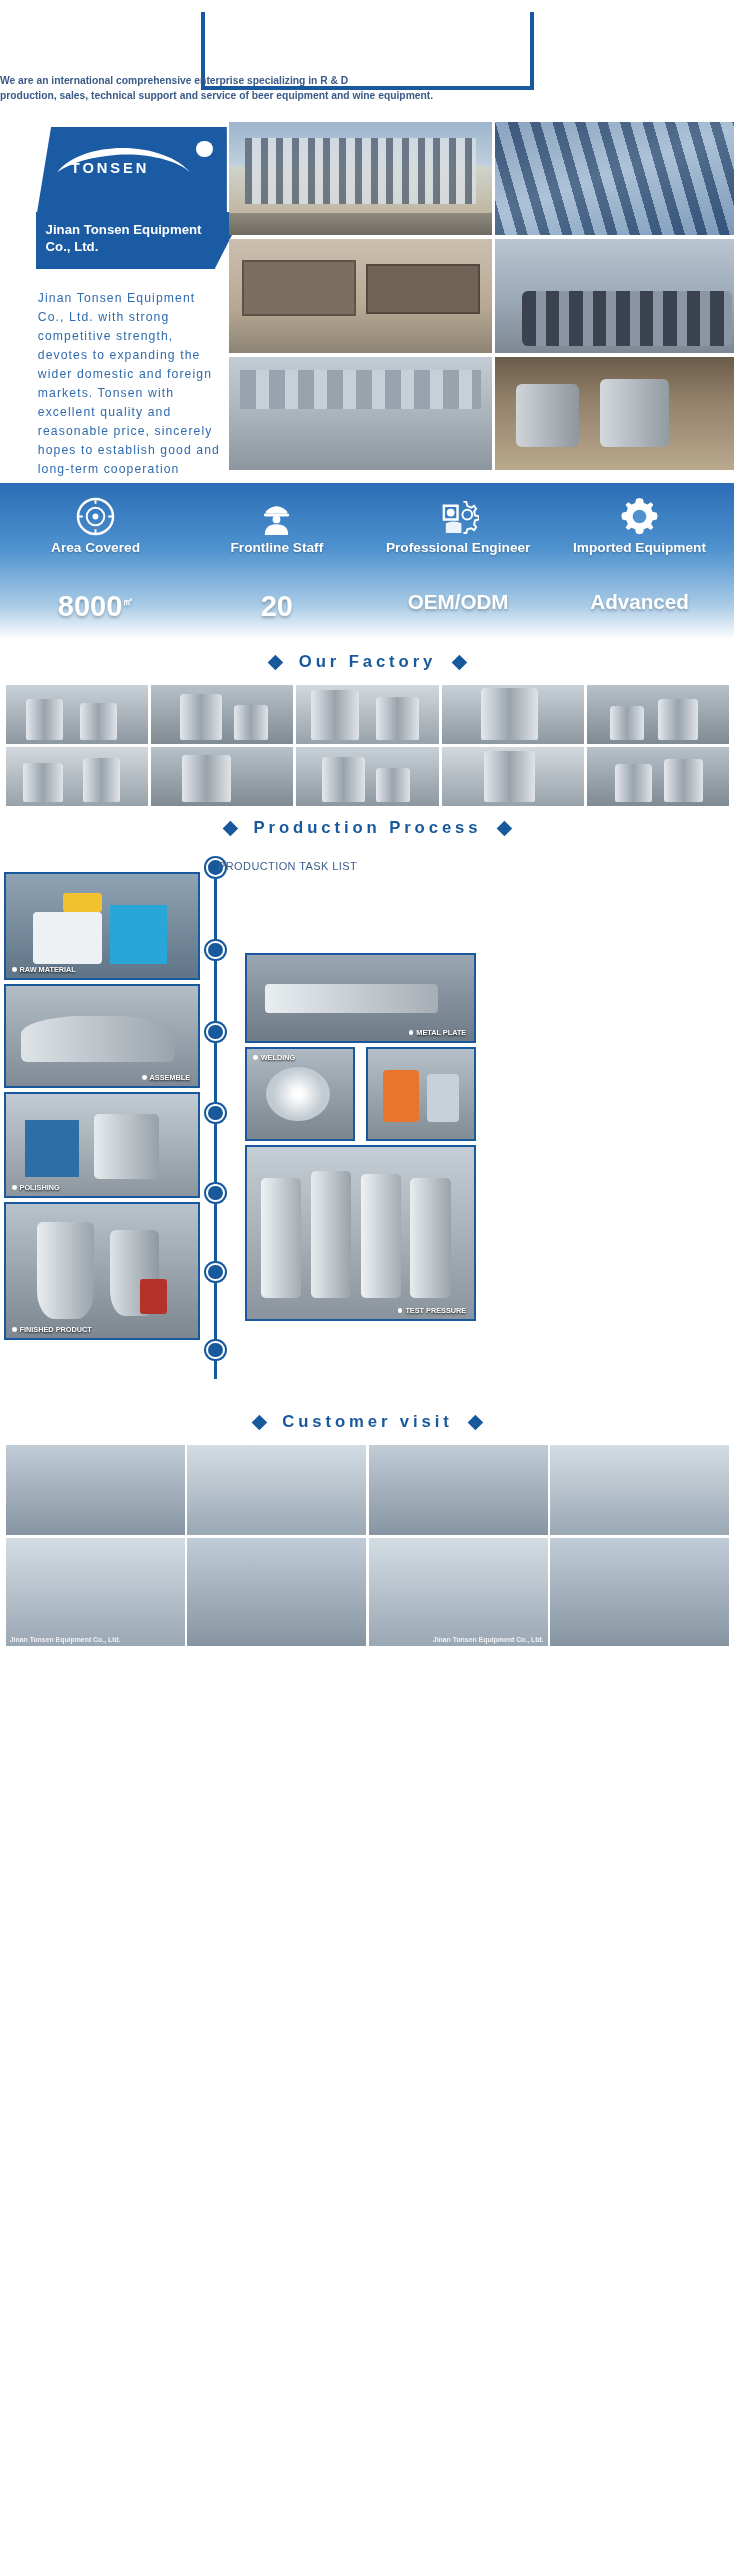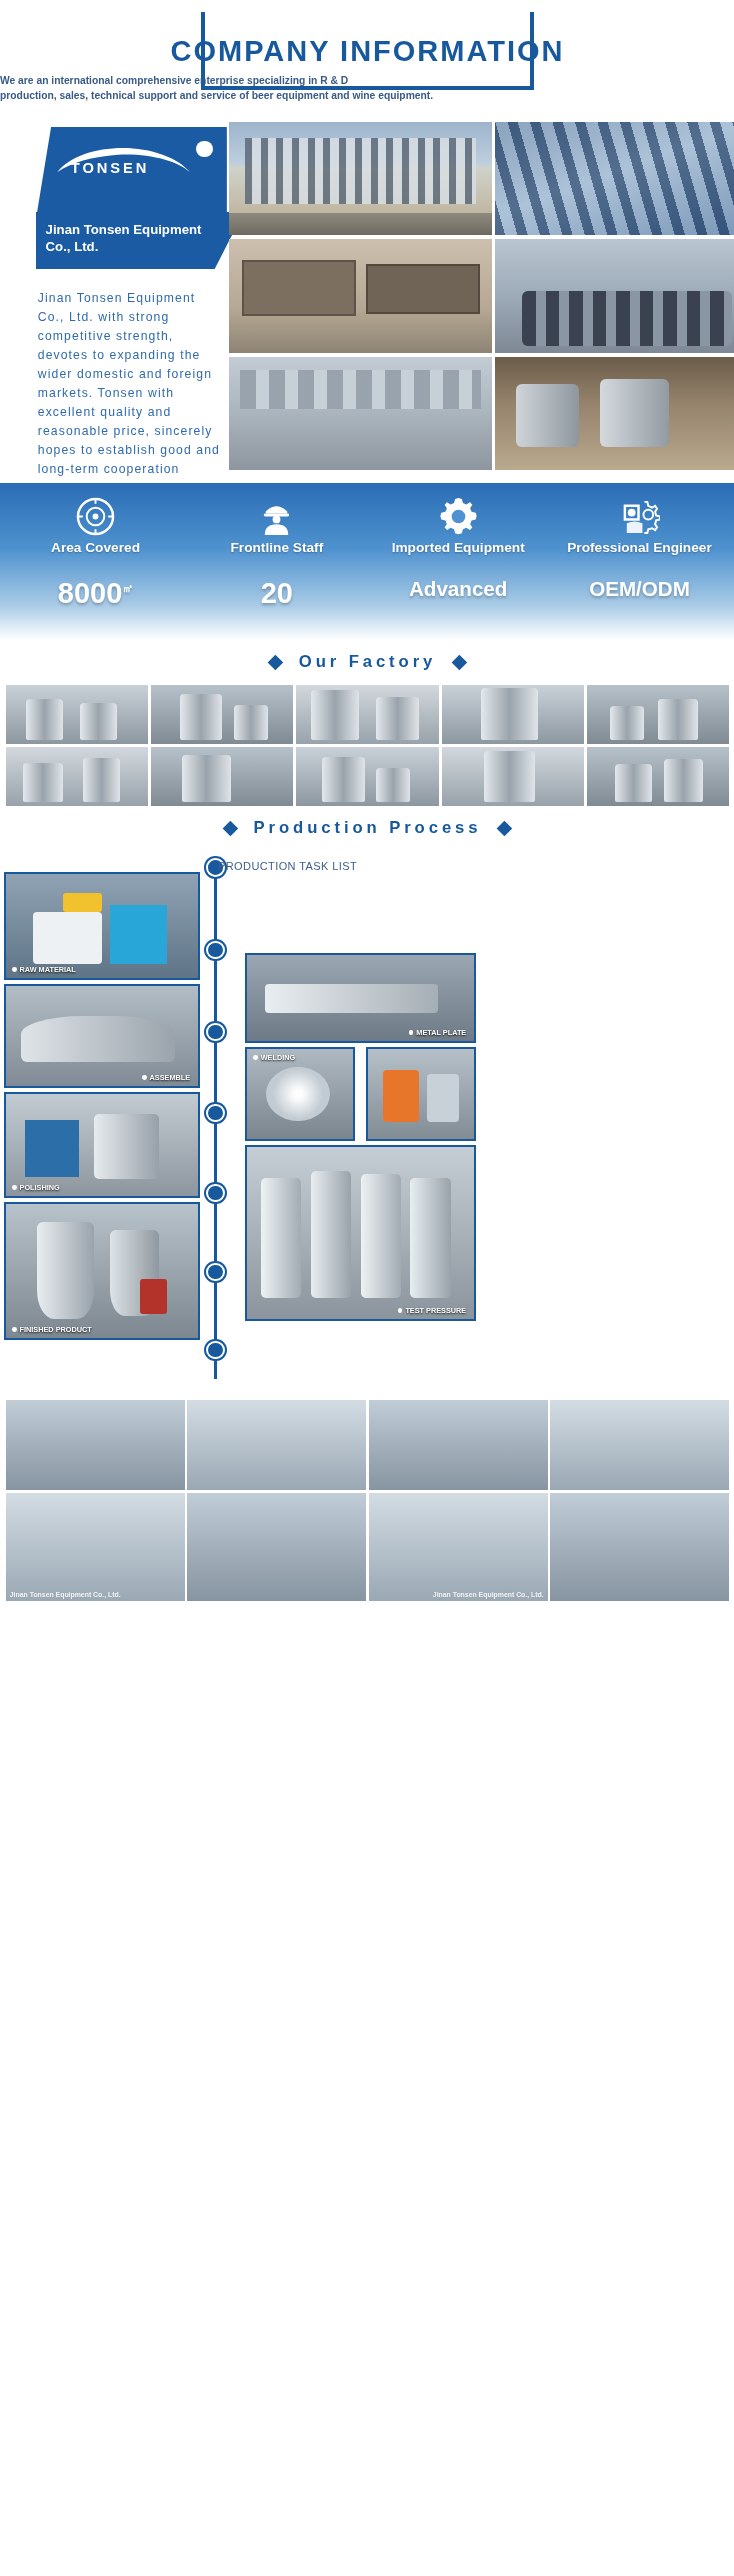--- a/index.html
+++ b/index.html
@@ -104,21 +104,21 @@
   .stat {
     flex:1; display:flex; flex-direction:column; align-items:center; justify-content:flex-start;
     padding-top:9.8px; color:#fff;
   }
   .stat-icon { height:47px; display:flex; align-items:center; justify-content:center; }
   .stat-label {
     font-size:13.7px; font-weight:bold; text-align:center; line-height:15.7px;
     text-shadow:0 1px 2px rgba(0,0,0,.3); min-height:33px;
   }
   .stat-value {
-    font-size:29px; font-weight:bold; text-align:center; margin-top:4px;
+    font-size:29px; font-weight:bold; text-align:center; margin-top:17px;
     text-shadow:0 2px 2.9px rgba(0,0,0,.25); white-space:nowrap;
   }
   .stat-value.sm { font-size:20.6px; }
   .stat-unit { font-size:10.8px; vertical-align:super; }
 
   
   .sec-head {
     display:flex; align-items:center; justify-content:center; gap:17.6px;
     height:45px; color:#17599c; font-size:16.7px; font-weight:bold; letter-spacing:3.9px;
   }
@@ -165,21 +165,20 @@
   .visit2 { display:grid; grid-template-columns:repeat(4,1fr); gap:2.9px; padding:2.9px 5.9px 0; }
 </style>
 </head>
 <body>
 
 <div class="page">
 
   <div class="header">
     <div class="bracket"></div>
     <div class="bracket-gap"></div>
-    <div class="title">COMPANY INFORMATION</div>
     <div class="sub1">We are an international comprehensive enterprise specializing in R &amp; D</div>
     <div class="sub2">production, sales, technical support and service of beer equipment and wine equipment.</div>
   </div>
 
   <div class="company">
 
     <div class="logo-tag">
       <svg class="logo-swoosh" viewBox="0 0 150 42">
         <path d="M4 30 C22 6, 74 -2, 112 12 C126 17, 134 23, 140 30 C128 18, 96 10, 66 12 C40 14, 18 20, 4 30 Z" fill="#ffffff"></path>
       </svg>
@@ -227,46 +226,46 @@
       <div class="stat-icon">
         <svg width="41" height="41" viewBox="0 0 42 42">
           <path d="M10 16 Q21 5 32 16 L32 18 L10 18 Z" fill="#fff"></path>
           <rect x="8" y="18" width="26" height="3" rx="1.5" fill="#fff"></rect>
           <circle cx="21" cy="24" r="4" fill="#fff"></circle>
           <path d="M9 40 Q9 29 21 29 Q33 29 33 40 Z" fill="#fff"></path>
         </svg>
       </div>
       <div class="stat-label">Frontline Staff</div>
       <div class="stat-value">20</div>
-    </div>
-
-    <div class="stat">
-      <div class="stat-icon">
-        <svg width="41" height="41" viewBox="0 0 42 42">
-          <path d="M21 2 l3.5 1 1 4.2 3.6 1.5 3.6-2.3 2.5 2.5-2.3 3.6 1.5 3.6 4.2 1 1 3.5-1 3.5-4.2 1-1.5 3.6 2.3 3.6-2.5 2.5-3.6-2.3-3.6 1.5-1 4.2-3.5 1-3.5-1-1-4.2-3.6-1.5-3.6 2.3-2.5-2.5 2.3-3.6-1.5-3.6-4.2-1-1-3.5 1-3.5 4.2-1 1.5-3.6-2.3-3.6 2.5-2.5 3.6 2.3 3.6-1.5 1-4.2z" fill="#fff"></path>
-          <circle cx="21" cy="21" r="7" fill="#4f92cf"></circle>
-        </svg>
-      </div>
-      <div class="stat-label">Imported Equipment</div>
-      <div class="stat-value sm">Advanced</div>
     </div>
 
     <div class="stat">
       <div class="stat-icon">
         <svg width="41" height="41" viewBox="0 0 42 42">
           <path d="M6 10 h14 v14 h-14 z" fill="none" stroke="#fff" stroke-width="2.5"></path>
           <circle cx="13" cy="17" r="4" fill="#fff"></circle>
           <path d="M26 6 l3 0 1 4 4 2 3-2 2 3-2 3 1 4 4 1 0 3-4 1-1 4 2 3-2 3-3-2-4 1-1 4-3 0" fill="none" stroke="#fff" stroke-width="2"></path>
           <circle cx="30" cy="19" r="5" fill="none" stroke="#fff" stroke-width="2"></circle>
           <path d="M8 28 q8 -4 16 0 l0 10 -16 0 z" fill="#fff" opacity=".9"></path>
         </svg>
       </div>
       <div class="stat-label">Professional Engineer</div>
       <div class="stat-value sm">OEM/ODM</div>
     </div>
+
+    <div class="stat">
+      <div class="stat-icon">
+        <svg width="41" height="41" viewBox="0 0 42 42">
+          <path d="M21 2 l3.5 1 1 4.2 3.6 1.5 3.6-2.3 2.5 2.5-2.3 3.6 1.5 3.6 4.2 1 1 3.5-1 3.5-4.2 1-1.5 3.6 2.3 3.6-2.5 2.5-3.6-2.3-3.6 1.5-1 4.2-3.5 1-3.5-1-1-4.2-3.6-1.5-3.6 2.3-2.5-2.5 2.3-3.6-1.5-3.6-4.2-1-1-3.5 1-3.5 4.2-1 1.5-3.6-2.3-3.6 2.5-2.5 3.6 2.3 3.6-1.5 1-4.2z" fill="#fff"></path>
+          <circle cx="21" cy="21" r="7" fill="#4f92cf"></circle>
+        </svg>
+      </div>
+      <div class="stat-label">Imported Equipment</div>
+      <div class="stat-value sm">Advanced</div>
+    </div>
   </div>
 
   <div class="sec-head">
     <span class="dia"></span>
     <span>Our Factory</span>
     <span class="dia"></span>
   </div>
 
   <div class="factory">
     <div class="fcell f-a">
@@ -390,20 +389,25 @@
       <div style="position:absolute;left:28%;top:14%;width:18%;height:74%;background:linear-gradient(90deg,#e8edf0,#99a2a9);border-radius:4.9px;"></div>
       <div style="position:absolute;left:50%;top:16%;width:18%;height:72%;background:linear-gradient(90deg,#eef2f4,#a2abb2);border-radius:4.9px;"></div>
       <div style="position:absolute;left:72%;top:18%;width:18%;height:70%;background:linear-gradient(90deg,#e8edf0,#99a2a9);border-radius:4.9px;"></div>
       <div class="plabel" style="right:7.8px;bottom:3.9px">
         <span class="pbullet"></span>
         <span>TEST PRESSURE</span>
       </div>
     </div>
   </div>
 
+  <div class="sec-head">
+    <span class="dia"></span>
+    <span>Customer visit</span>
+    <span class="dia"></span>
+  </div>
 
   <div class="visit">
     <div class="vcell v-a"></div>
     <div class="vcell v-b"></div>
     <div class="vcell v-a"></div>
     <div class="vcell v-b"></div>
   </div>
 
   <div class="visit2">
     <div class="vcell v-b" style="height:108px">

